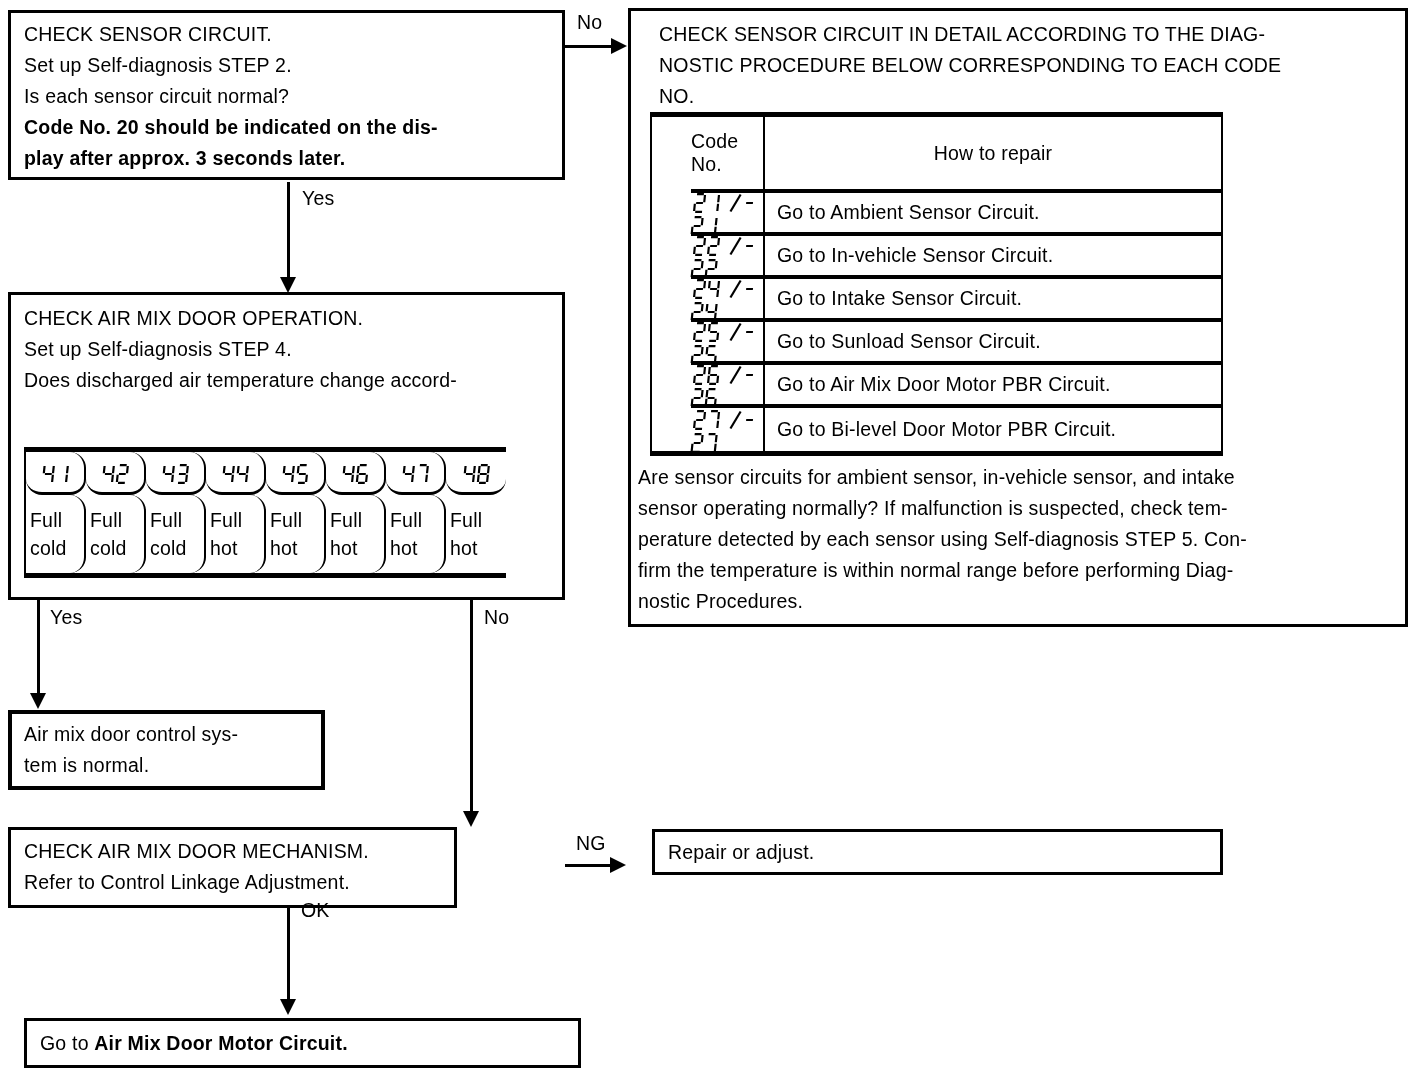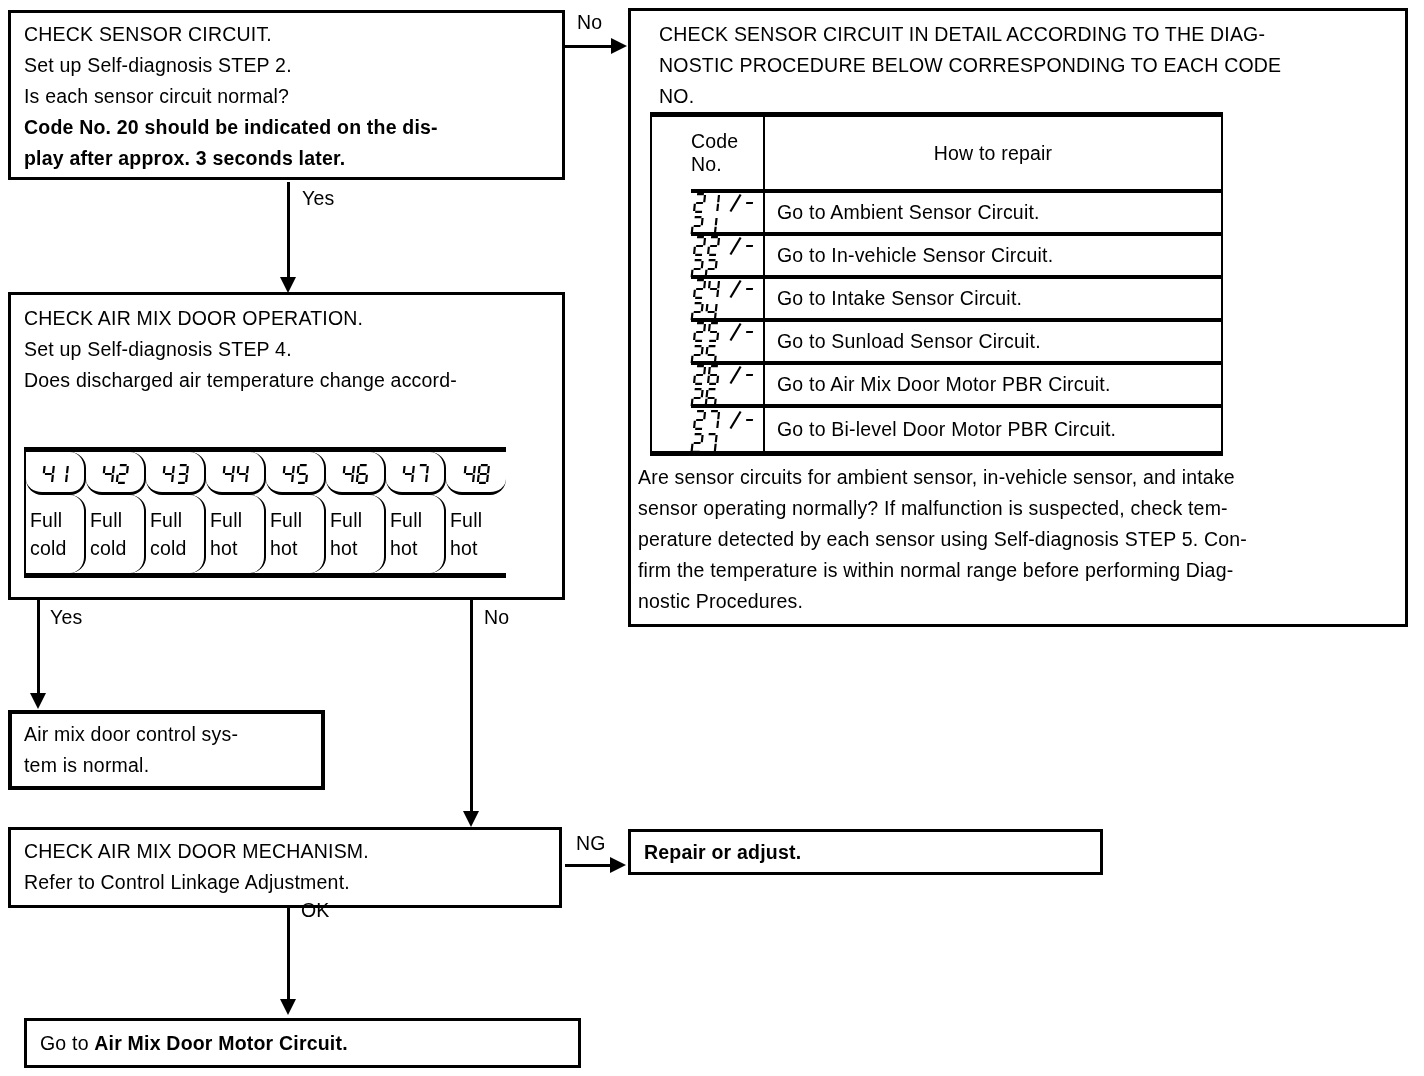--- a/index.html
+++ b/index.html
@@ -258,30 +258,30 @@
 
   <div class="lbl" style="left:484px;top:605px;">No</div>
   <div class="vline" style="left:470px;top:600px;height:213px;"></div>
   <div class="arr-d" style="left:463px;top:811px;"></div>
 
   <div class="box" style="left:8px;top:710px;width:317px;height:80px;border-width:4px;padding:5px 12px;">
     <div class="ln">Air mix door control sys-</div>
     <div class="ln">tem is normal.</div>
   </div>
 
-  <div class="box" style="left:8px;top:827px;width:554px;height:81px;padding:6px 13px;">
+  <div class="box" style="left:8px;top:827px;width:449px;height:81px;padding:6px 13px;">
     <div class="ln">CHECK AIR MIX DOOR MECHANISM.</div>
     <div class="ln">Refer to Control Linkage Adjustment.</div>
   </div>
 
   <div class="lbl" style="left:576px;top:831px;">NG</div>
   <div class="hline" style="left:565px;top:864px;width:47px;"></div>
   <div class="arr-r" style="left:610px;top:857px;"></div>
 
-  <div class="box" style="left:628px;top:829px;width:475px;height:46px;font-weight:bold;">
+  <div class="box" style="left:652px;top:829px;width:571px;height:46px;">
     <div class="ln" style="line-height:40px;padding-left:13px;">Repair or adjust.</div>
   </div>
 
   <div class="lbl" style="left:301px;top:866px;margin-top:32px;">OK</div>
   <div class="vline" style="left:287px;top:908px;height:93px;"></div>
   <div class="arr-d" style="left:280px;top:999px;"></div>
 
   <div class="box" style="left:8px;top:1018px;width:557px;height:50px;margin-left:16px;">
     <div class="goto-line"><span>Go to </span><span class="bold">Air Mix Door Motor Circuit.</span></div>
   </div>

